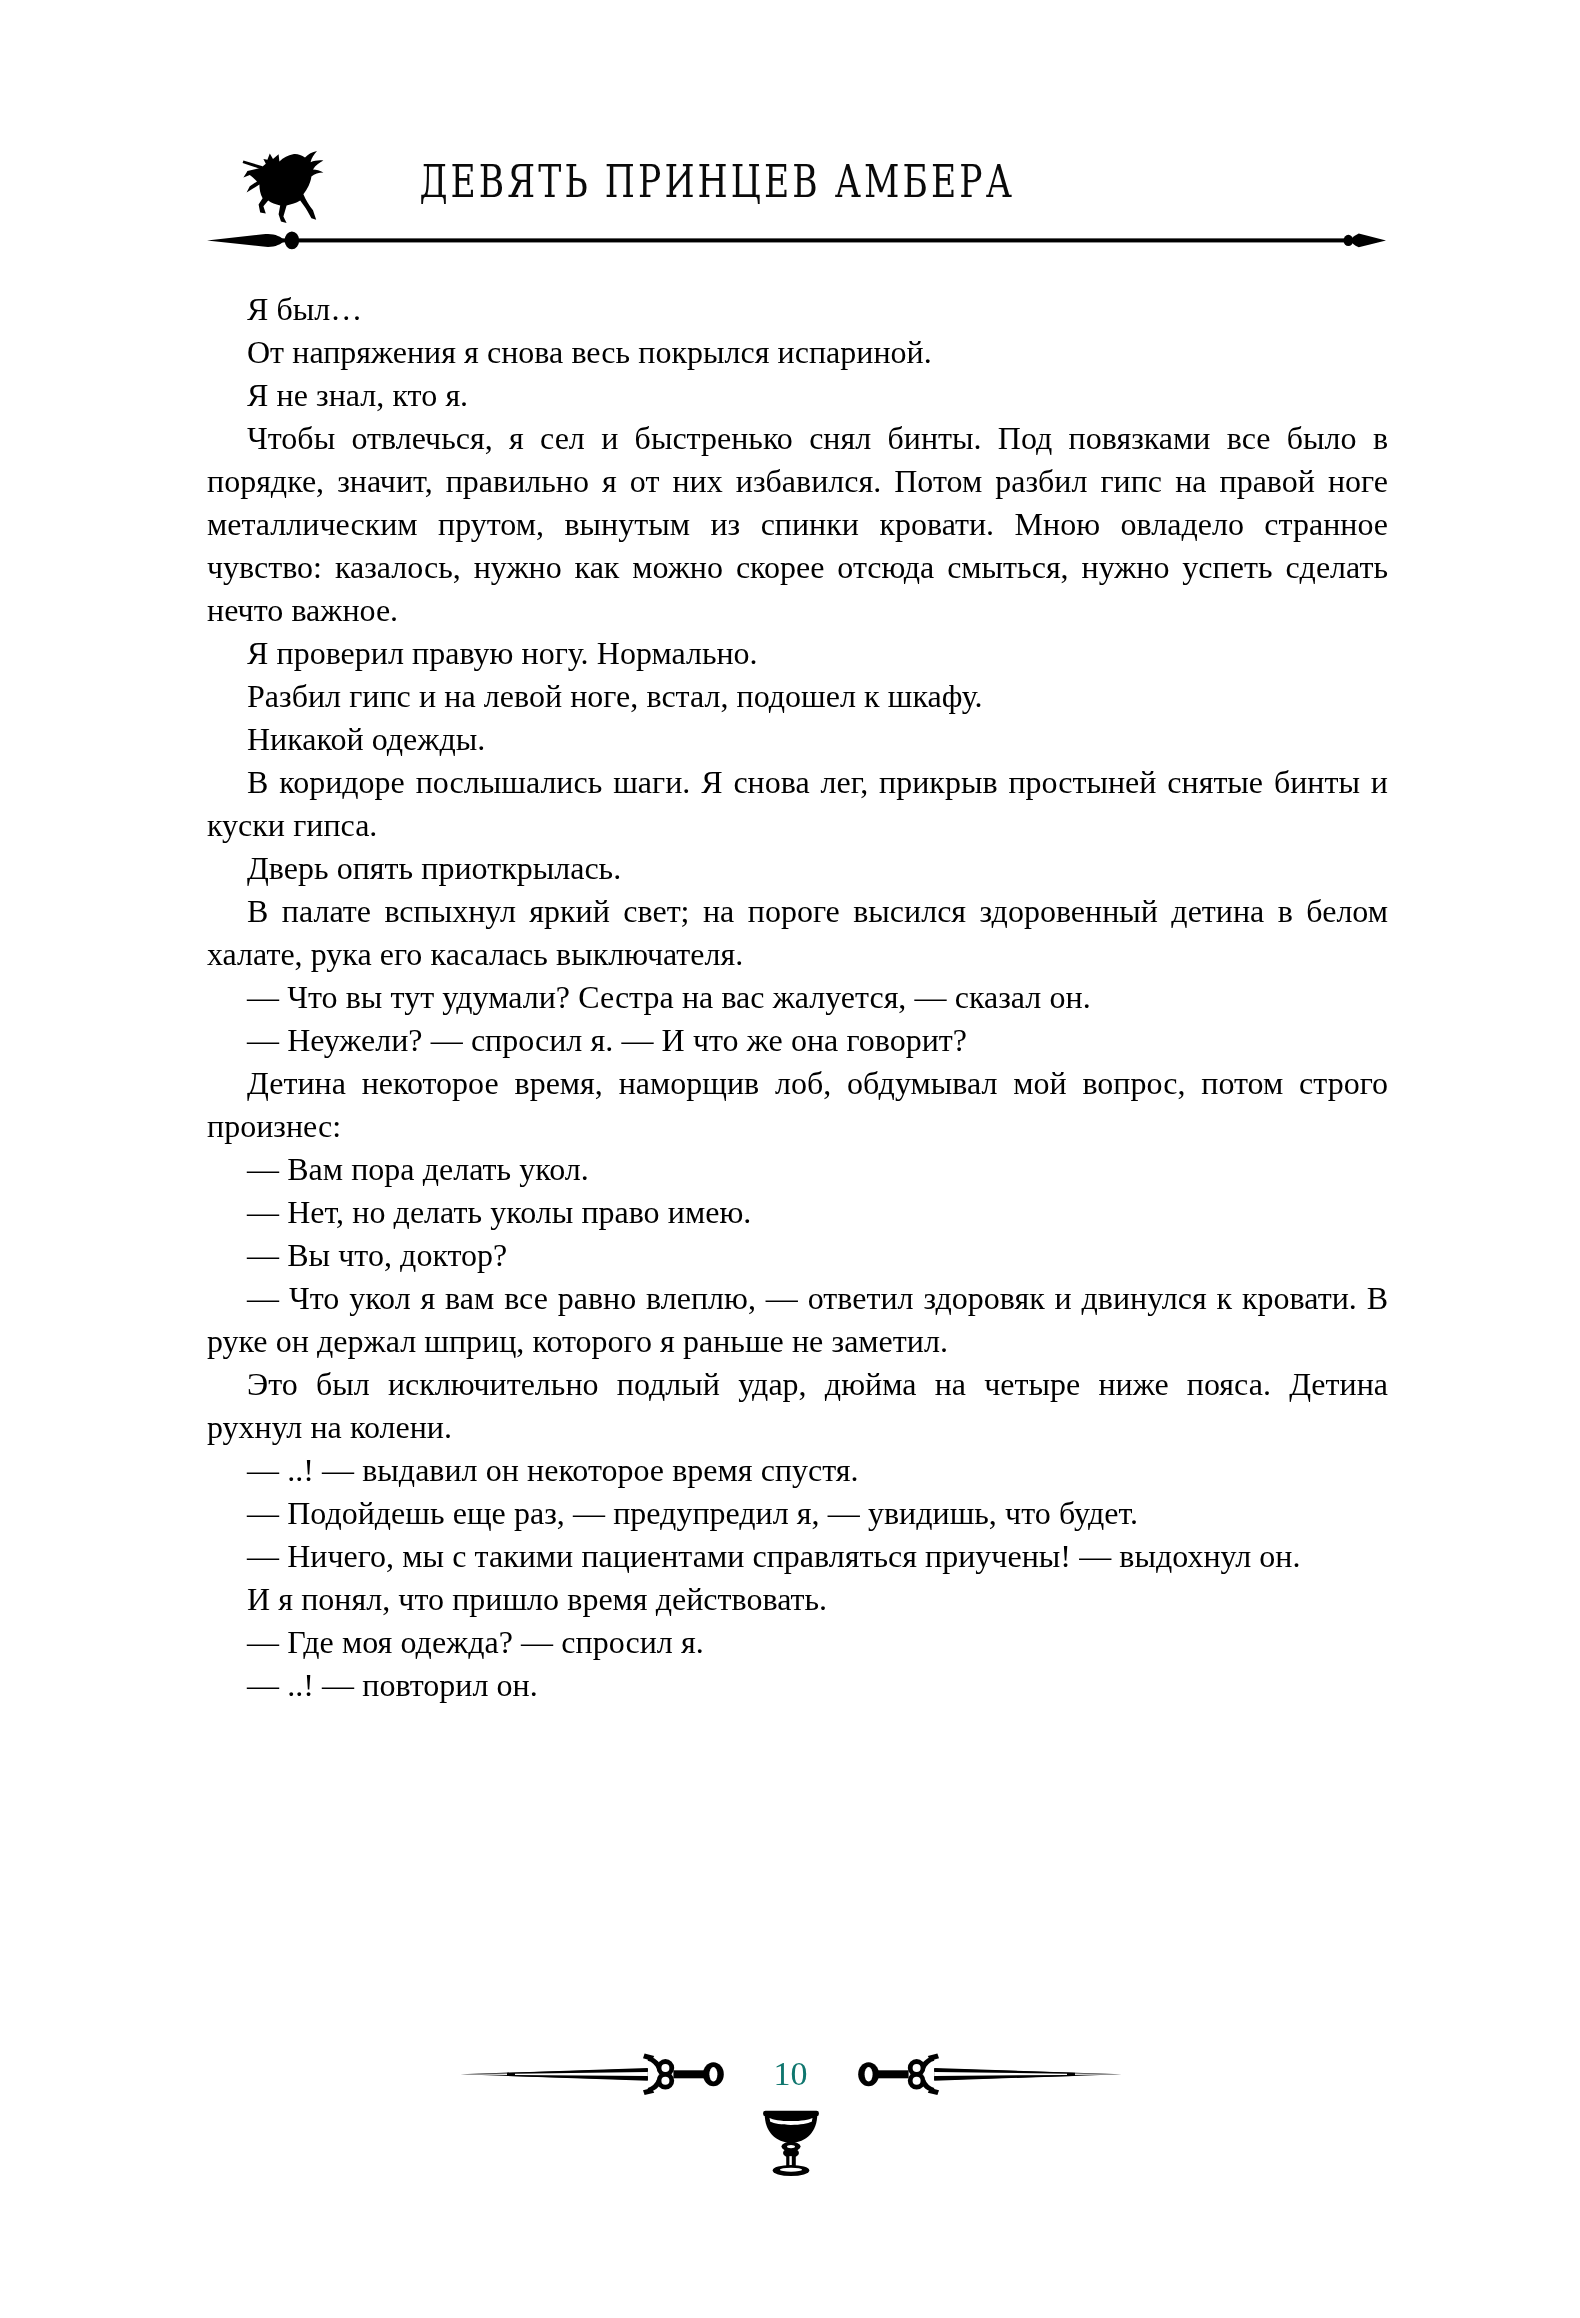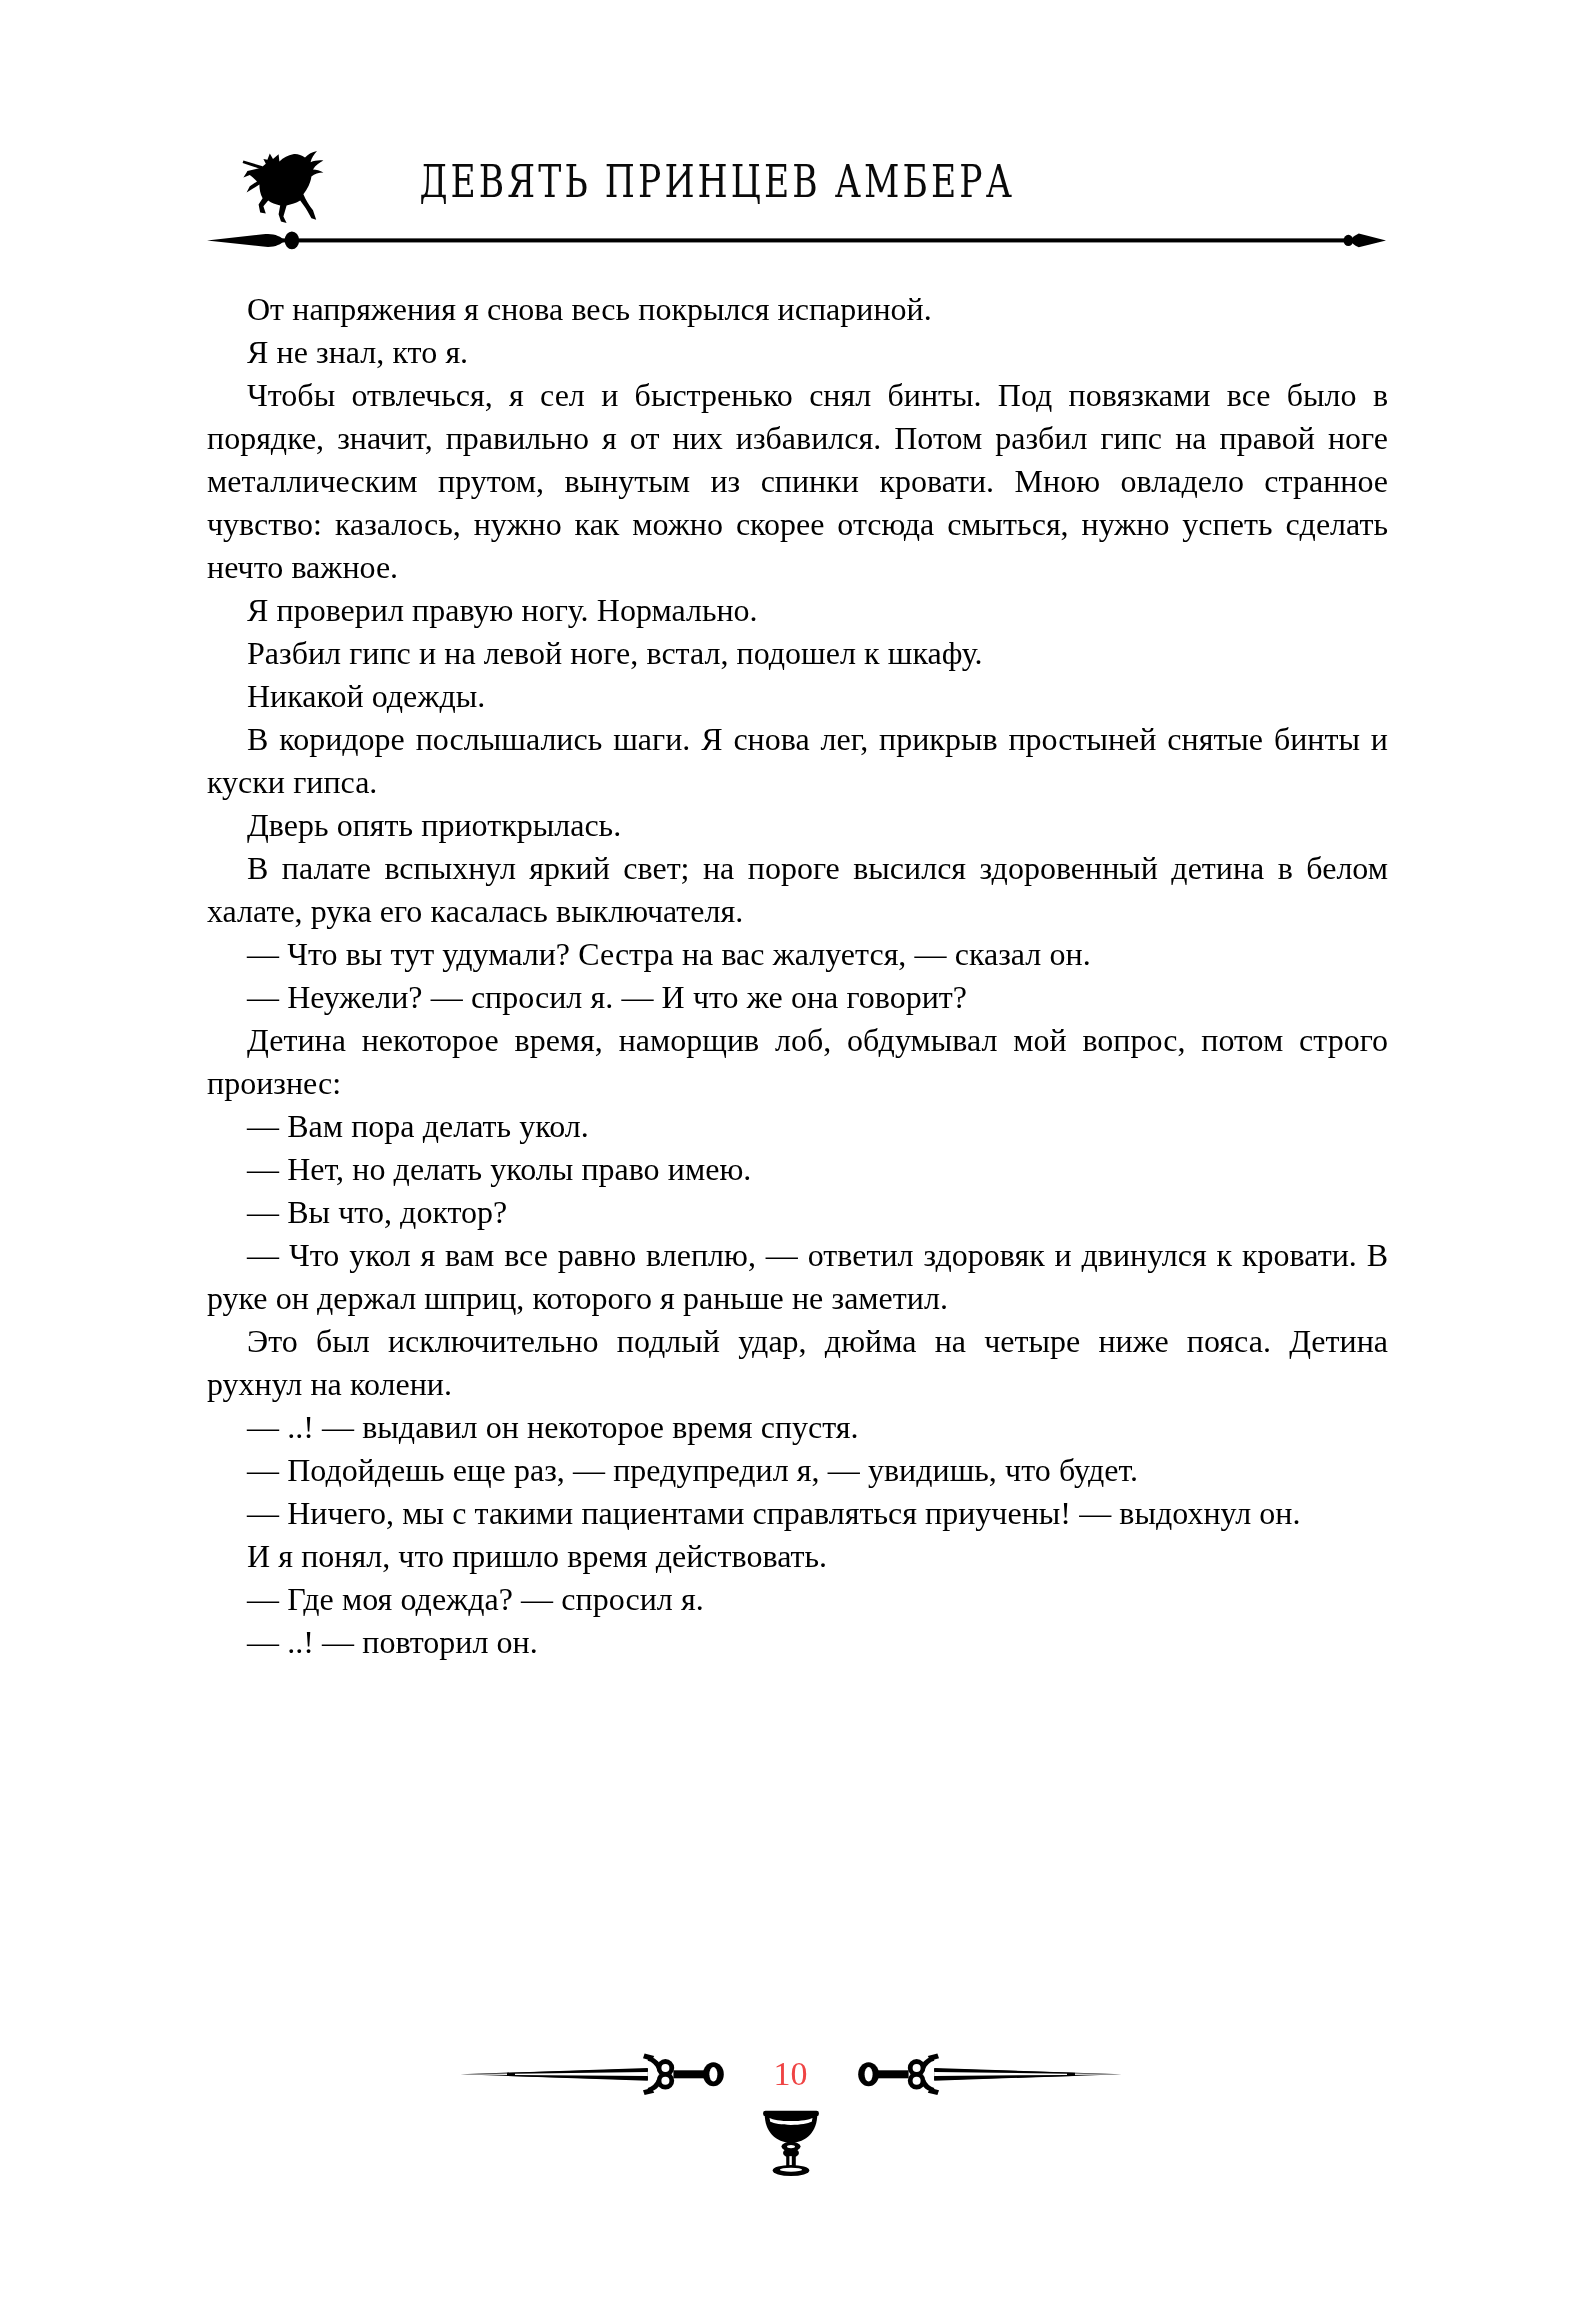--- a/index.html
+++ b/index.html
@@ -109,21 +109,21 @@
     flex: 0 0 272px;
   }
   .sword-left svg, .sword-right svg { display: block; width: 100%; height: 100%; }
   .page-number {
     flex: 0 0 auto;
     width: 120px;
     text-align: center;
     font-size: 34px;
     line-height: 1;
     font-family: "Liberation Serif", "DejaVu Serif", serif;
-    color: #ef4444;
+    color: #0f766e;
   }
   .chalice {
     position: absolute;
     left: 50%;
     top: 69px;
     transform: translateX(-50%);
     width: 59px;
     height: 74px;
   }
   .chalice svg { display: block; width: 100%; height: 100%; }
@@ -163,20 +163,21 @@
 
         <ellipse cx="106" cy="21.5" rx="9" ry="11"></ellipse>
 
         <path d="M1472 21.5 L1438 13 C1432 16 1429 18 1428 21.5 C1429 25 1432 27 1438 30 Z"></path>
         <ellipse cx="1425" cy="21.5" rx="6" ry="7"></ellipse>
       </g>
     </svg>
   </div>
 
   <div class="body-text">
+    <p>Я был…</p>
     <p>От напряжения я снова весь покрылся испариной.</p>
     <p>Я не знал, кто я.</p>
     <p>Чтобы отвлечься, я сел и быстренько снял бинты. Под повязками все было в порядке, значит, правильно я от них избавился. Потом разбил гипс на правой ноге металлическим прутом, вынутым из спинки кровати. Мною овладело странное чувство: казалось, нужно как можно скорее отсюда смыться, нужно успеть сделать нечто важное.</p>
     <p>Я проверил правую ногу. Нормально.</p>
     <p>Разбил гипс и на левой ноге, встал, подошел к шкафу.</p>
     <p>Никакой одежды.</p>
     <p>В коридоре послышались шаги. Я снова лег, прикрыв простыней снятые бинты и куски гипса.</p>
     <p>Дверь опять приоткрылась.</p>
     <p>В палате вспыхнул яркий свет; на пороге высился здоровенный детина в белом халате, рука его касалась выключателя.</p>
     <p>— Что вы тут удумали? Сестра на вас жалуется, — сказал он.</p>

